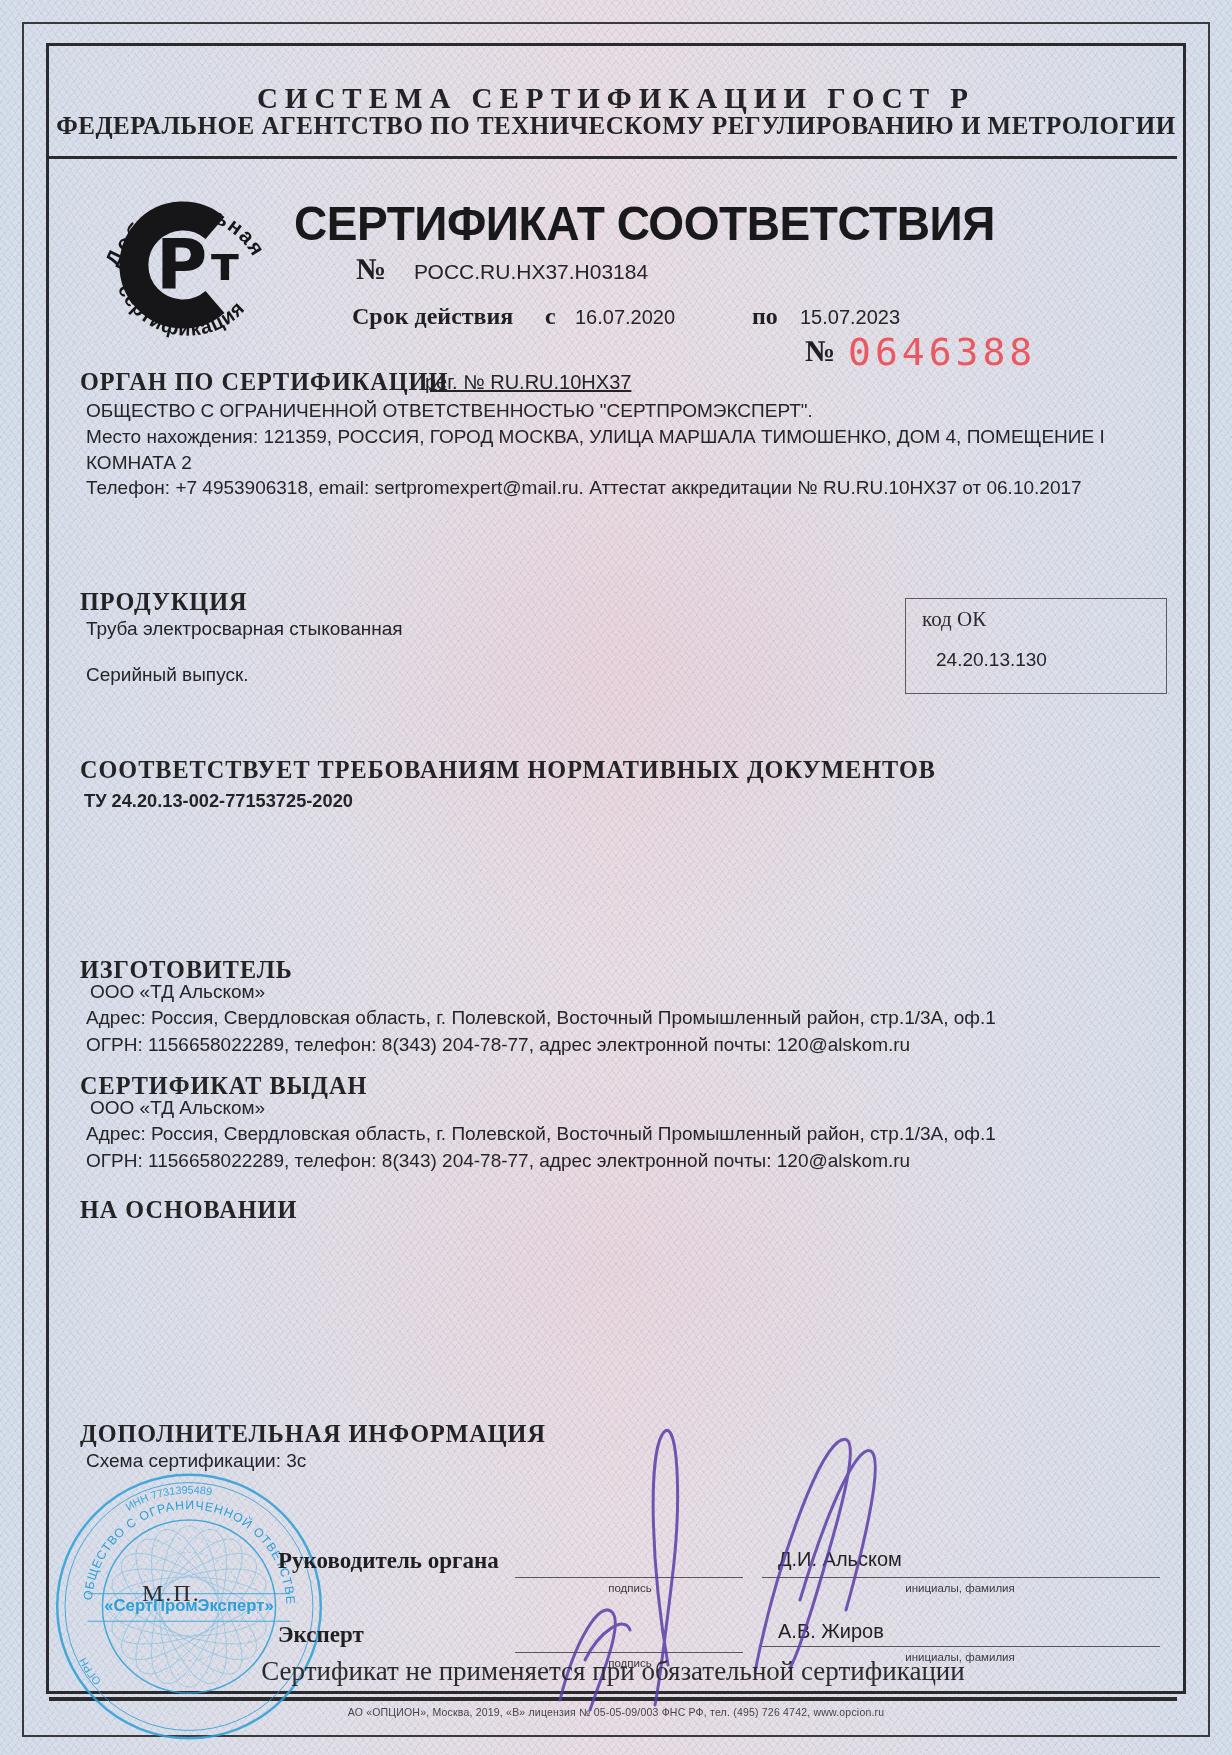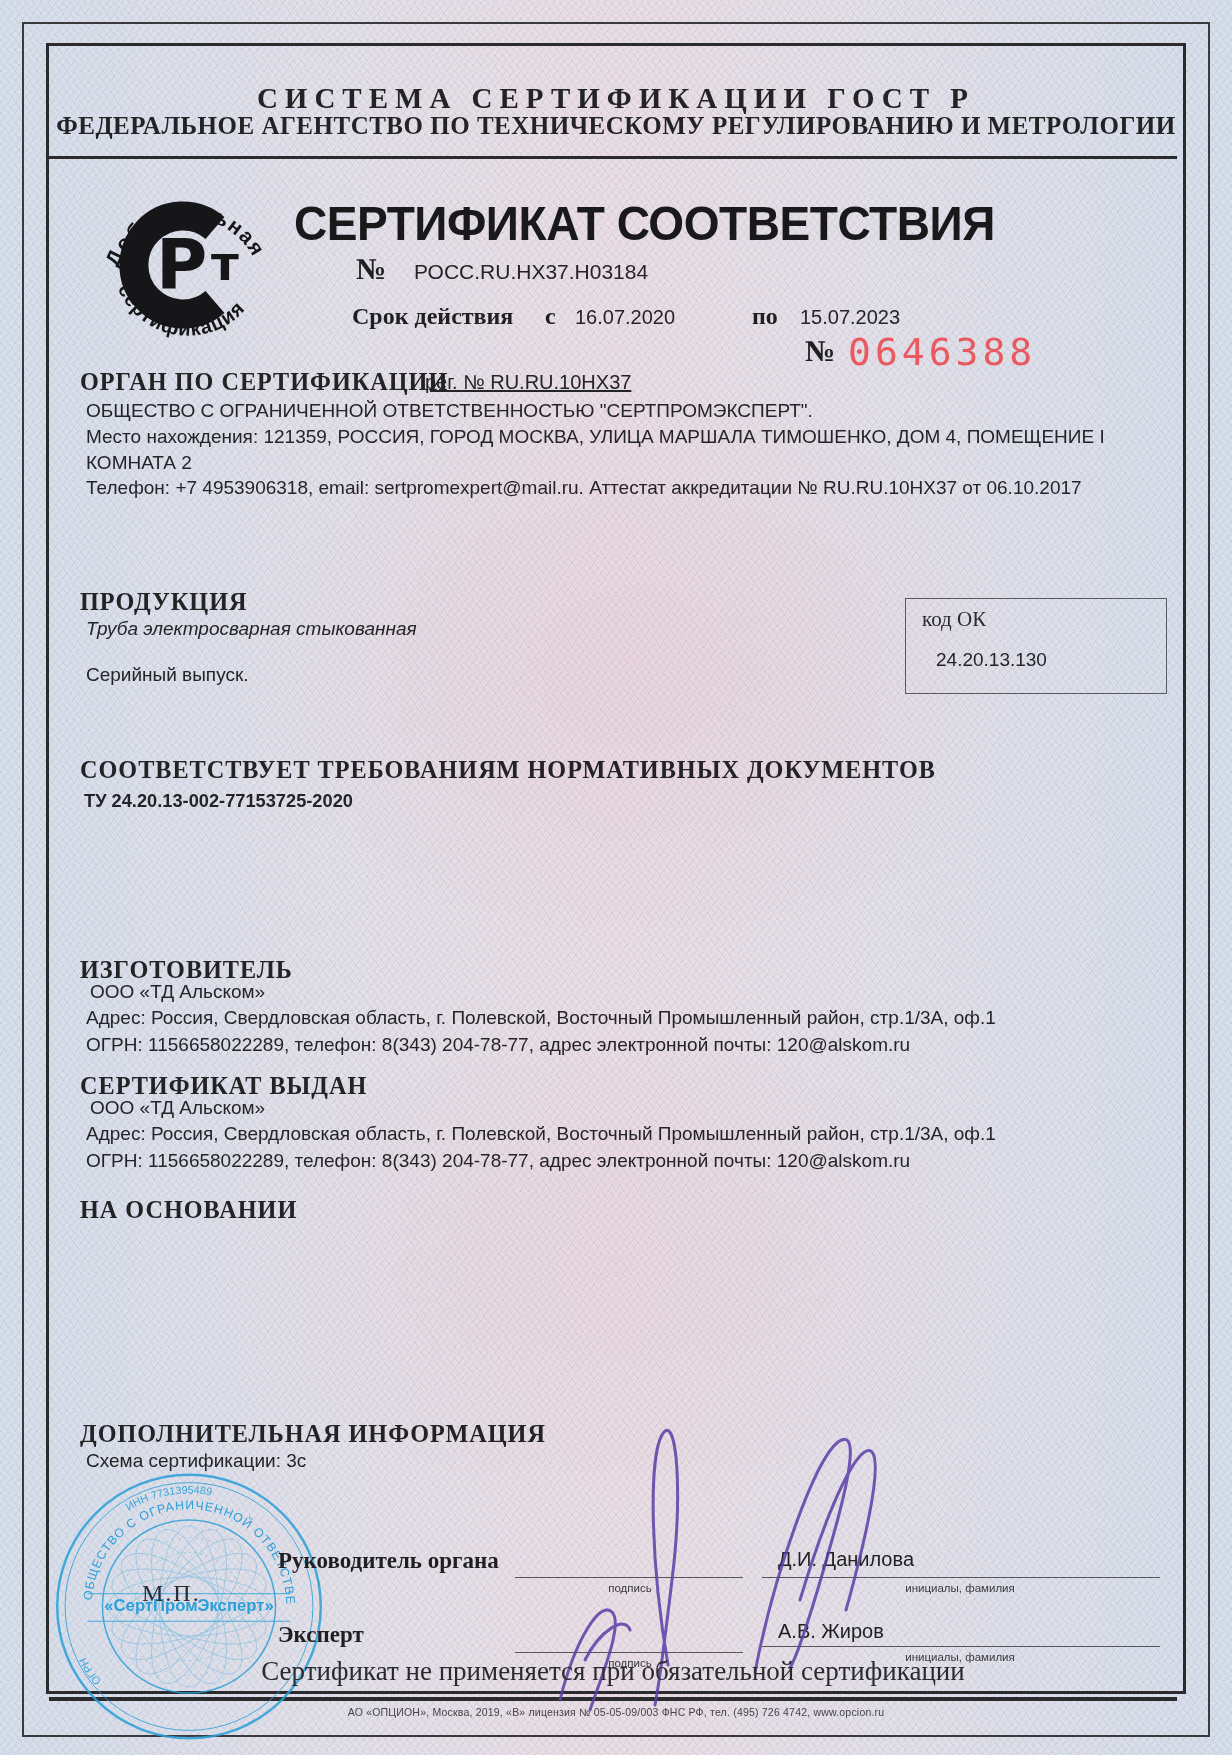--- a/index.html
+++ b/index.html
@@ -85,21 +85,21 @@
   <div class="abs blank-num" style="left:848px;top:330px;color:#e9595f;">0646388</div>
 
   <div class="abs serif sec-head" style="left:80px;top:368px;">ОРГАН ПО СЕРТИФИКАЦИИ</div>
   <div class="abs body-line" style="left:425px;top:371px;font-size:20px;text-decoration:underline;">рег. № RU.RU.10НХ37</div>
   <div class="abs body-line" style="left:86px;top:400px;">ОБЩЕСТВО С ОГРАНИЧЕННОЙ ОТВЕТСТВЕННОСТЬЮ "СЕРТПРОМЭКСПЕРТ".</div>
   <div class="abs body-line" style="left:86px;top:426px;">Место нахождения: 121359, РОССИЯ, ГОРОД МОСКВА, УЛИЦА МАРШАЛА ТИМОШЕНКО, ДОМ 4, ПОМЕЩЕНИЕ I</div>
   <div class="abs body-line" style="left:86px;top:452px;">КОМНАТА 2</div>
   <div class="abs body-line" style="left:86px;top:477px;">Телефон: +7 4953906318, email: sertpromexpert@mail.ru. Аттестат аккредитации № RU.RU.10НХ37 от 06.10.2017</div>
 
   <div class="abs serif sec-head" style="left:80px;top:588px;">ПРОДУКЦИЯ</div>
-  <div class="abs body-line" style="left:86px;top:618px;font-style:italic;">Труба электросварная стыкованная</div>
+  <div class="abs body-line" style="left:86px;top:618px;">Труба электросварная стыкованная</div>
   <div class="abs body-line" style="left:86px;top:664px;">Серийный выпуск.</div>
   <div class="code-box" style="left:905px;top:598px;">
     <div class="code-label">код ОК</div>
     <div class="code-value">24.20.13.130</div>
   </div>
 
   <div class="abs serif sec-head" style="left:80px;top:756px;">СООТВЕТСТВУЕТ ТРЕБОВАНИЯМ НОРМАТИВНЫХ ДОКУМЕНТОВ</div>
   <div class="abs body-line" style="left:84px;top:790px;font-weight:bold;transform:scaleX(.96);transform-origin:left;">ТУ 24.20.13-002-77153725-2020</div>
 
   <div class="abs serif sec-head" style="left:80px;top:956px;">ИЗГОТОВИТЕЛЬ</div>
@@ -153,21 +153,21 @@
     <text font-family="Liberation Sans,sans-serif" font-size="11" fill="#2b9fd8" opacity="0.9">
       <textPath href="#stArcLeft" startOffset="55%">ОГРН</textPath>
     </text>
     <text x="151" y="156" text-anchor="middle" font-family="Liberation Sans,sans-serif" font-size="17" font-weight="bold" fill="#2b9fd8">«СертПромЭксперт»</text>
   </svg>
   <div class="abs mp" style="left:142px;top:1580px;">М.П.</div>
 
   <div class="abs serif sig-label" style="left:278px;top:1548px;">Руководитель органа</div>
   <div class="sig-line" style="left:515px;top:1577px;width:228px;"></div>
   <div class="sig-caption" style="left:555px;top:1582px;width:150px;">подпись</div>
-  <div class="abs sig-name" style="left:778px;top:1548px;">Д.И. Данилова</div>
+  <div class="abs sig-name" style="left:778px;top:1548px;">Д.И. Альском</div>
   <div class="sig-line" style="left:762px;top:1577px;width:398px;"></div>
   <div class="sig-caption" style="left:800px;top:1582px;width:320px;">инициалы, фамилия</div>
 
   <div class="abs serif sig-label" style="left:278px;top:1622px;">Эксперт</div>
   <div class="sig-line" style="left:515px;top:1652px;width:228px;"></div>
   <div class="sig-caption" style="left:555px;top:1657px;width:150px;">подпись</div>
   <div class="abs sig-name" style="left:778px;top:1620px;">А.В. Жиров</div>
   <div class="sig-line" style="left:762px;top:1646px;width:398px;"></div>
   <div class="sig-caption" style="left:800px;top:1651px;width:320px;">инициалы, фамилия</div>
 

